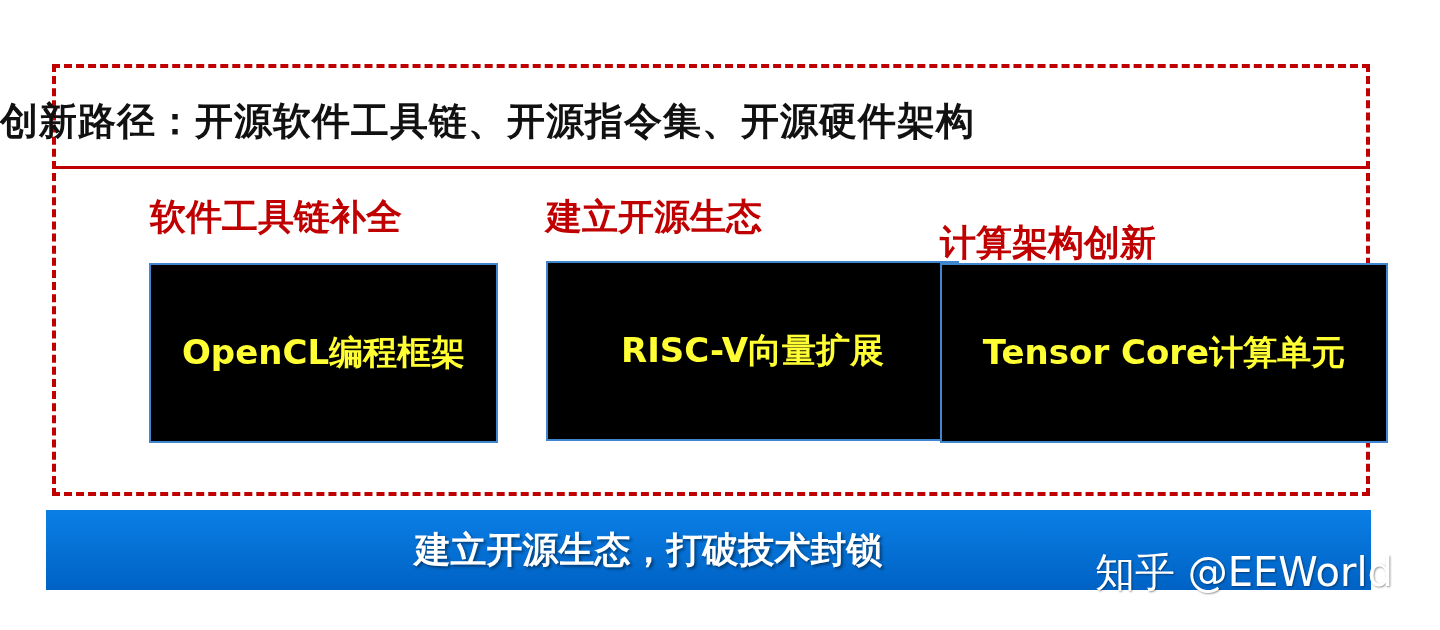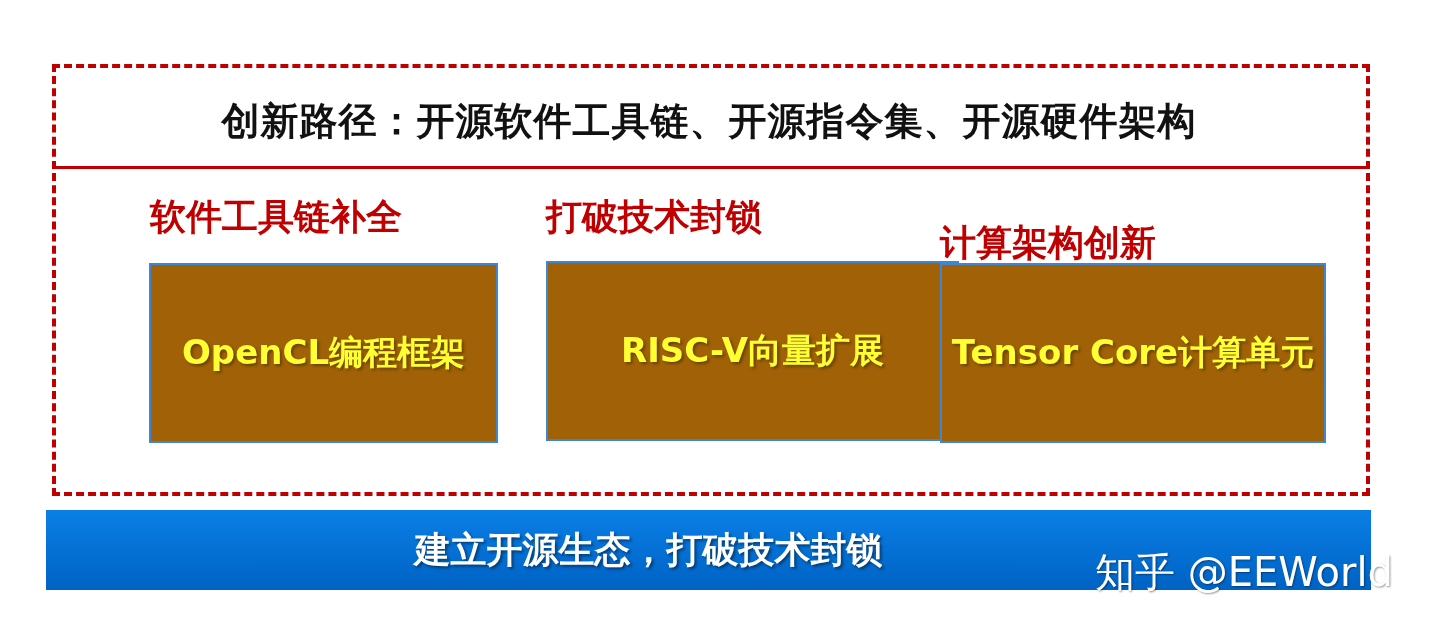--- a/index.html
+++ b/index.html
@@ -2,25 +2,25 @@
 <html><head>
 <meta charset="utf-8">
 <style>
   html, body { margin:0; padding:0; background:#ffffff; }
   body { width:1440px; height:630px; position:relative; overflow:hidden;
          font-family:"DejaVu Sans","Liberation Sans",sans-serif; }
   .outer { position:absolute; left:52px; top:64px; width:1318px; height:432px;
            border:4px dashed #c00000; box-sizing:border-box; }
   .divider { position:absolute; left:52px; top:166px; width:1318px; height:0;
              border-top:3px solid #c00000; }
-  .headline { position:absolute; left:0; top:96px; width:1418px; text-align:center;
+  .headline { position:absolute; left:0; top:96px; width:1418px; text-align:left;
               font-size:38px; font-weight:bold; color:#111; letter-spacing:1px; }
   .col-title { position:absolute; top:193px; font-size:36px; font-weight:bold;
                color:#c00000; text-align:left; }
-  .box { position:absolute; top:263px; height:180px; background:#a16207;
+  .box { position:absolute; top:263px; height:180px; background:#000000;
          border:2px solid #3f86d0; box-sizing:border-box;
          display:flex; align-items:center; justify-content:center; }
   .box span { color:#ffff33; font-size:34px; font-weight:bold;
               text-shadow:2px 2px 3px rgba(0,0,0,0.35); white-space:nowrap; }
   .banner { position:absolute; left:46px; top:510px; width:1325px; height:80px;
             background:linear-gradient(#0a7fe6,#0062c4);
             display:flex; align-items:center; justify-content:center; }
   .banner span { color:#ffffff; font-size:36px; font-weight:bold;
                  text-shadow:2px 2px 3px rgba(0,0,0,0.45); margin-left:-120px; }
   .watermark { position:absolute; left:1095px; top:545px; font-size:40px;
@@ -29,30 +29,30 @@
 </style>
 </head>
 <body>
 
 <div class="outer"></div>
 <div class="divider"></div>
 
 <div class="headline">创新路径：开源软件工具链、开源指令集、开源硬件架构</div>
 
 <div class="col-title" style="left:150px;width:366px;">软件工具链补全</div>
-<div class="col-title" style="left:546px;width:348px;">打破技术封锁</div>
+<div class="col-title" style="left:546px;width:348px;">建立开源生态</div>
 <div class="col-title" style="left:940px;width:386px;margin-top:26px;">计算架构创新</div>
 
 <div class="box" style="left:149px;width:349px;">
   <span>OpenCL编程框架</span>
 </div>
 <div class="box" style="left:546px;width:413px;top:261px;">
   <span>RISC-V向量扩展</span>
 </div>
-<div class="box" style="left:940px;width:386px;">
+<div class="box" style="left:940px;width:448px;">
   <span>Tensor Core计算单元</span>
 </div>
 
 <div class="banner">
   <span>建立开源生态，打破技术封锁</span>
 </div>
 
 <div class="watermark">知乎 @EEWorld</div>
 
 </body></html>

